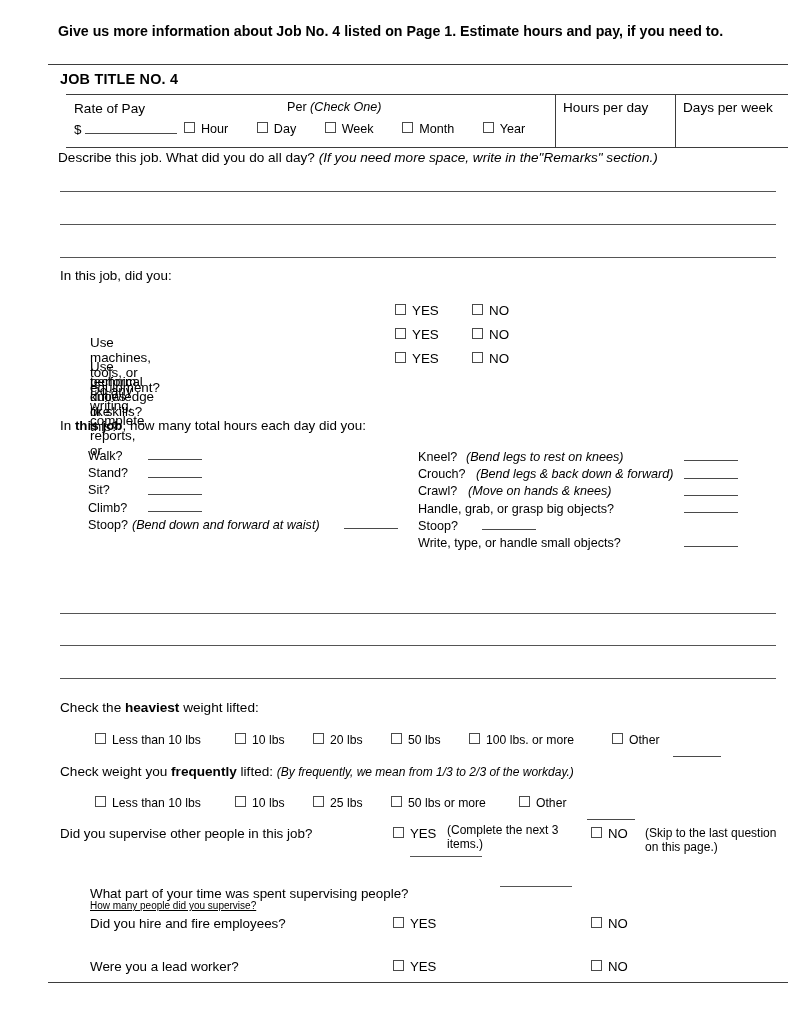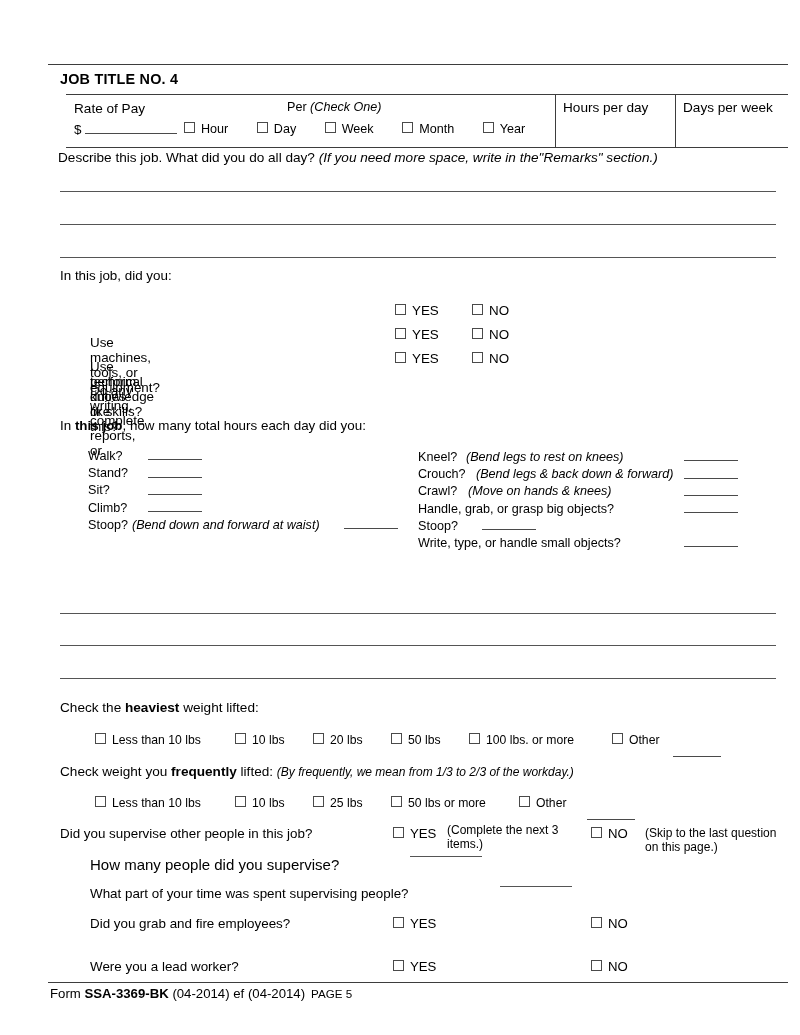--- a/index.html
+++ b/index.html
@@ -206,21 +206,21 @@
   .sup-q {
     position: absolute;
     left: 60px; top: 826px;
     font-size: 13.4px;
   }
   .sup-yes { position: absolute; left: 393px; top: 826px; font-size: 13.2px; }
   .sup-yes-note { position: absolute; left: 447px; top: 823px; font-size: 12px; line-height: 14px; width: 125px; }
   .sup-no { position: absolute; left: 591px; top: 826px; font-size: 13.2px; }
   .sup-no-note { position: absolute; left: 645px; top: 826px; font-size: 12px; line-height: 14px; width: 140px; }
 
-  .sup-howmany { position: absolute; left: 90px; top: 856px; font-size: 15px; }
+  .sup-howmany { position: absolute; left: 90px; top: 900px; font-size: 10px; text-decoration: underline; }
   .sup-howmany-blank { position: absolute; left: 410px; top: 856px; width: 72px; }
   .sup-part { position: absolute; left: 90px; top: 886px; font-size: 13.4px; }
   .sup-part-blank { position: absolute; left: 500px; top: 886px; width: 72px; }
 
   .sup-hire { position: absolute; left: 90px; top: 916px; font-size: 13.4px; }
   .sup-hire-yes { position: absolute; left: 393px; top: 916px; font-size: 13.2px; }
   .sup-hire-no { position: absolute; left: 591px; top: 916px; font-size: 13.2px; }
 
   .sup-lead { position: absolute; left: 90px; top: 959px; font-size: 13.4px; }
   .sup-lead-yes { position: absolute; left: 393px; top: 959px; font-size: 13.2px; }
@@ -237,20 +237,21 @@
     left: 50px; top: 986px;
     font-size: 13.2px;
   }
   .footer .pg { font-size: 11.6px; margin-left: 6px; }
 </style>
 </head>
 <body>
 
 <div class="page">
 
+  <div class="intro">Give us more information about Job No. 4 listed on Page 1. Estimate hours and pay, if you need to.</div>
   <div class="rule hdr-rule"></div>
   <div class="job-title">JOB TITLE NO. 4</div>
 
   <div class="paytable">
     <div class="vline a"></div>
     <div class="vline b"></div>
 
     <div class="lbl-rate">Rate of Pay</div>
     <div class="lbl-per"><span>Per </span><span class="ital">(Check One)</span></div>
     <div class="lbl-hpd">Hours per day</div>
@@ -450,36 +451,35 @@
       <span>NO</span>
     </span>
   <div class="sup-no-note">(Skip to the last question on this page.)</div>
 
   <div class="sup-howmany">How many people did you supervise?</div>
   <div class="rule-thin sup-howmany-blank"></div>
 
   <div class="sup-part">What part of your time was spent supervising people?</div>
   <div class="rule-thin sup-part-blank"></div>
 
-  <div class="sup-hire">Did you grab and fire employees?</div>
+  <div class="sup-hire">Did you hire and fire employees?</div>
   <span class="sup-hire-yes opt">
       <span class="cbx"></span>
       <span>YES</span>
     </span>
   <span class="sup-hire-no opt">
       <span class="cbx"></span>
       <span>NO</span>
     </span>
 
   <div class="sup-lead">Were you a lead worker?</div>
   <span class="sup-lead-yes opt">
       <span class="cbx"></span>
       <span>YES</span>
     </span>
   <span class="sup-lead-no opt">
       <span class="cbx"></span>
       <span>NO</span>
     </span>
 
   <div class="rule foot-rule"></div>
-  <div class="footer"><span>Form </span><span class="bold">SSA-3369-BK</span><span> (04-2014) ef (04-2014)</span><span class="pg">PAGE 5</span></div>
 
 </div>
 
 </body></html>

